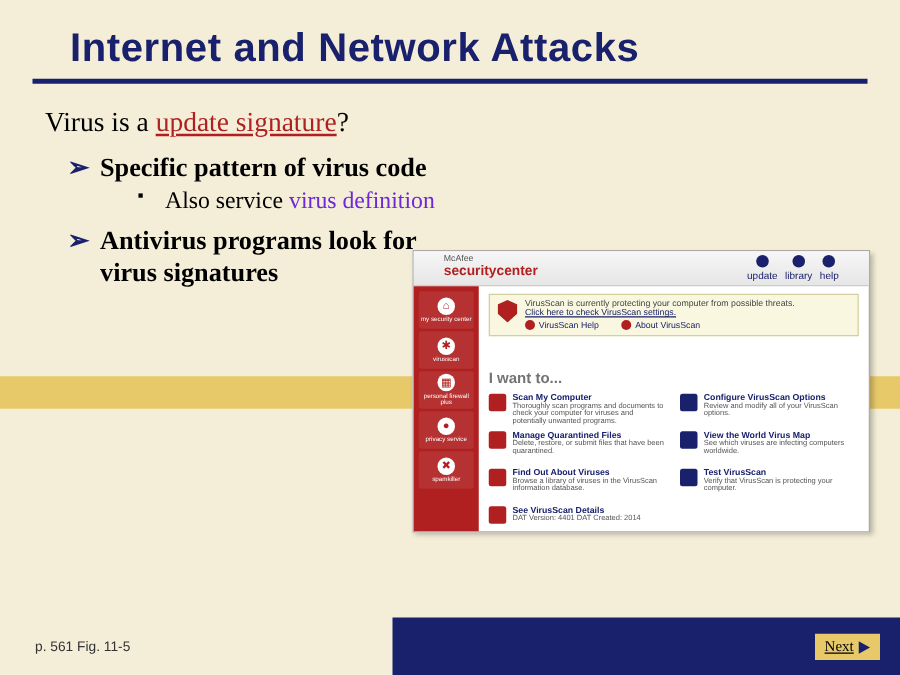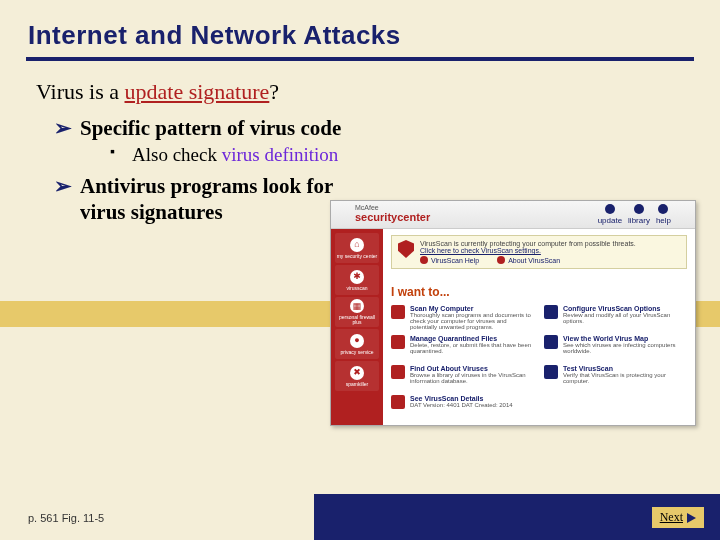--- a/index.html
+++ b/index.html
@@ -13,24 +13,25 @@
   }
   .slide {
     width: 100%;
     height: 100%;
     padding: 20px 28px 0 28px;
     position: relative;
   }
   .title {
     font-family: Arial, Helvetica, sans-serif;
     font-weight: 900;
-    font-size: 26px;
+    font-size: 32px;
     color: #19216c;
     letter-spacing: 0.5px;
     margin-bottom: 6px;
+    margin-left: 28px;
   }
   .title-rule {
     border: none;
     border-top: 4px solid #19216c;
     margin: 0 -2px 18px -2px;
   }
   .question {
     font-size: 22px;
     margin: 6px 0 10px 8px;
   }
@@ -138,21 +139,21 @@
   }
   .banner {
     border:1px solid #d4cfa0; background:#faf7e0;
     padding:4px 6px; font-size:7px; color:#444;
     display:flex; gap:6px; align-items:flex-start;
   }
   .shield{width:16px;height:18px;background:#b02020;clip-path:polygon(50% 0,100% 20%,100% 60%,50% 100%,0 60%,0 20%);}
   .banner-links{display:flex;gap:18px;margin-top:2px;font-size:7px;}
   .banner-links span{color:#19216c;display:flex;align-items:center;gap:3px;}
   .dot{width:8px;height:8px;border-radius:50%;background:#b02020;}
-  .iwant{font-weight:bold;font-size:12px;color:#c2410c;margin-top:10px;}
+  .iwant{font-weight:bold;font-size:12px;color:#737373;margin-top:20px;}
   .grid{
     flex:1;
     display:grid;
     grid-template-columns:1fr 1fr;
     grid-auto-rows:28px;
     gap:2px 10px;
     font-size:6px;
     color:#555;
   }
   .gitem{display:flex;gap:5px;align-items:flex-start;}
@@ -198,21 +199,21 @@
 
   <div class="question">
     <span>Virus is a </span><span class="highlight underline">update signature</span><span>?</span>
   </div>
 
   <ul class="bullets">
     <li>
       <span>Specific pattern of virus code</span>
       <ul class="sub">
         <li>
-          <span>Also check </span><span class="red">virus definition</span>
+          <span>Also service </span><span class="red">virus definition</span>
         </li>
       </ul>
     </li>
     <li>
       <span>Antivirus programs look for virus signatures</span>
     </li>
   </ul>
 
   <div class="goldband"></div>
 

